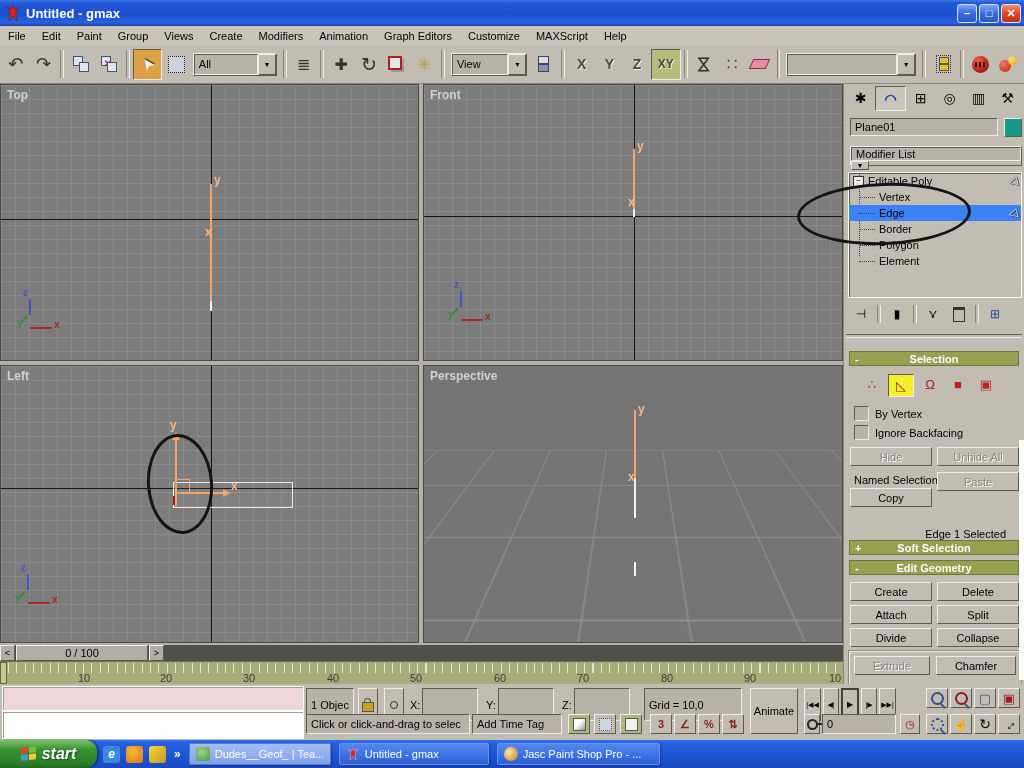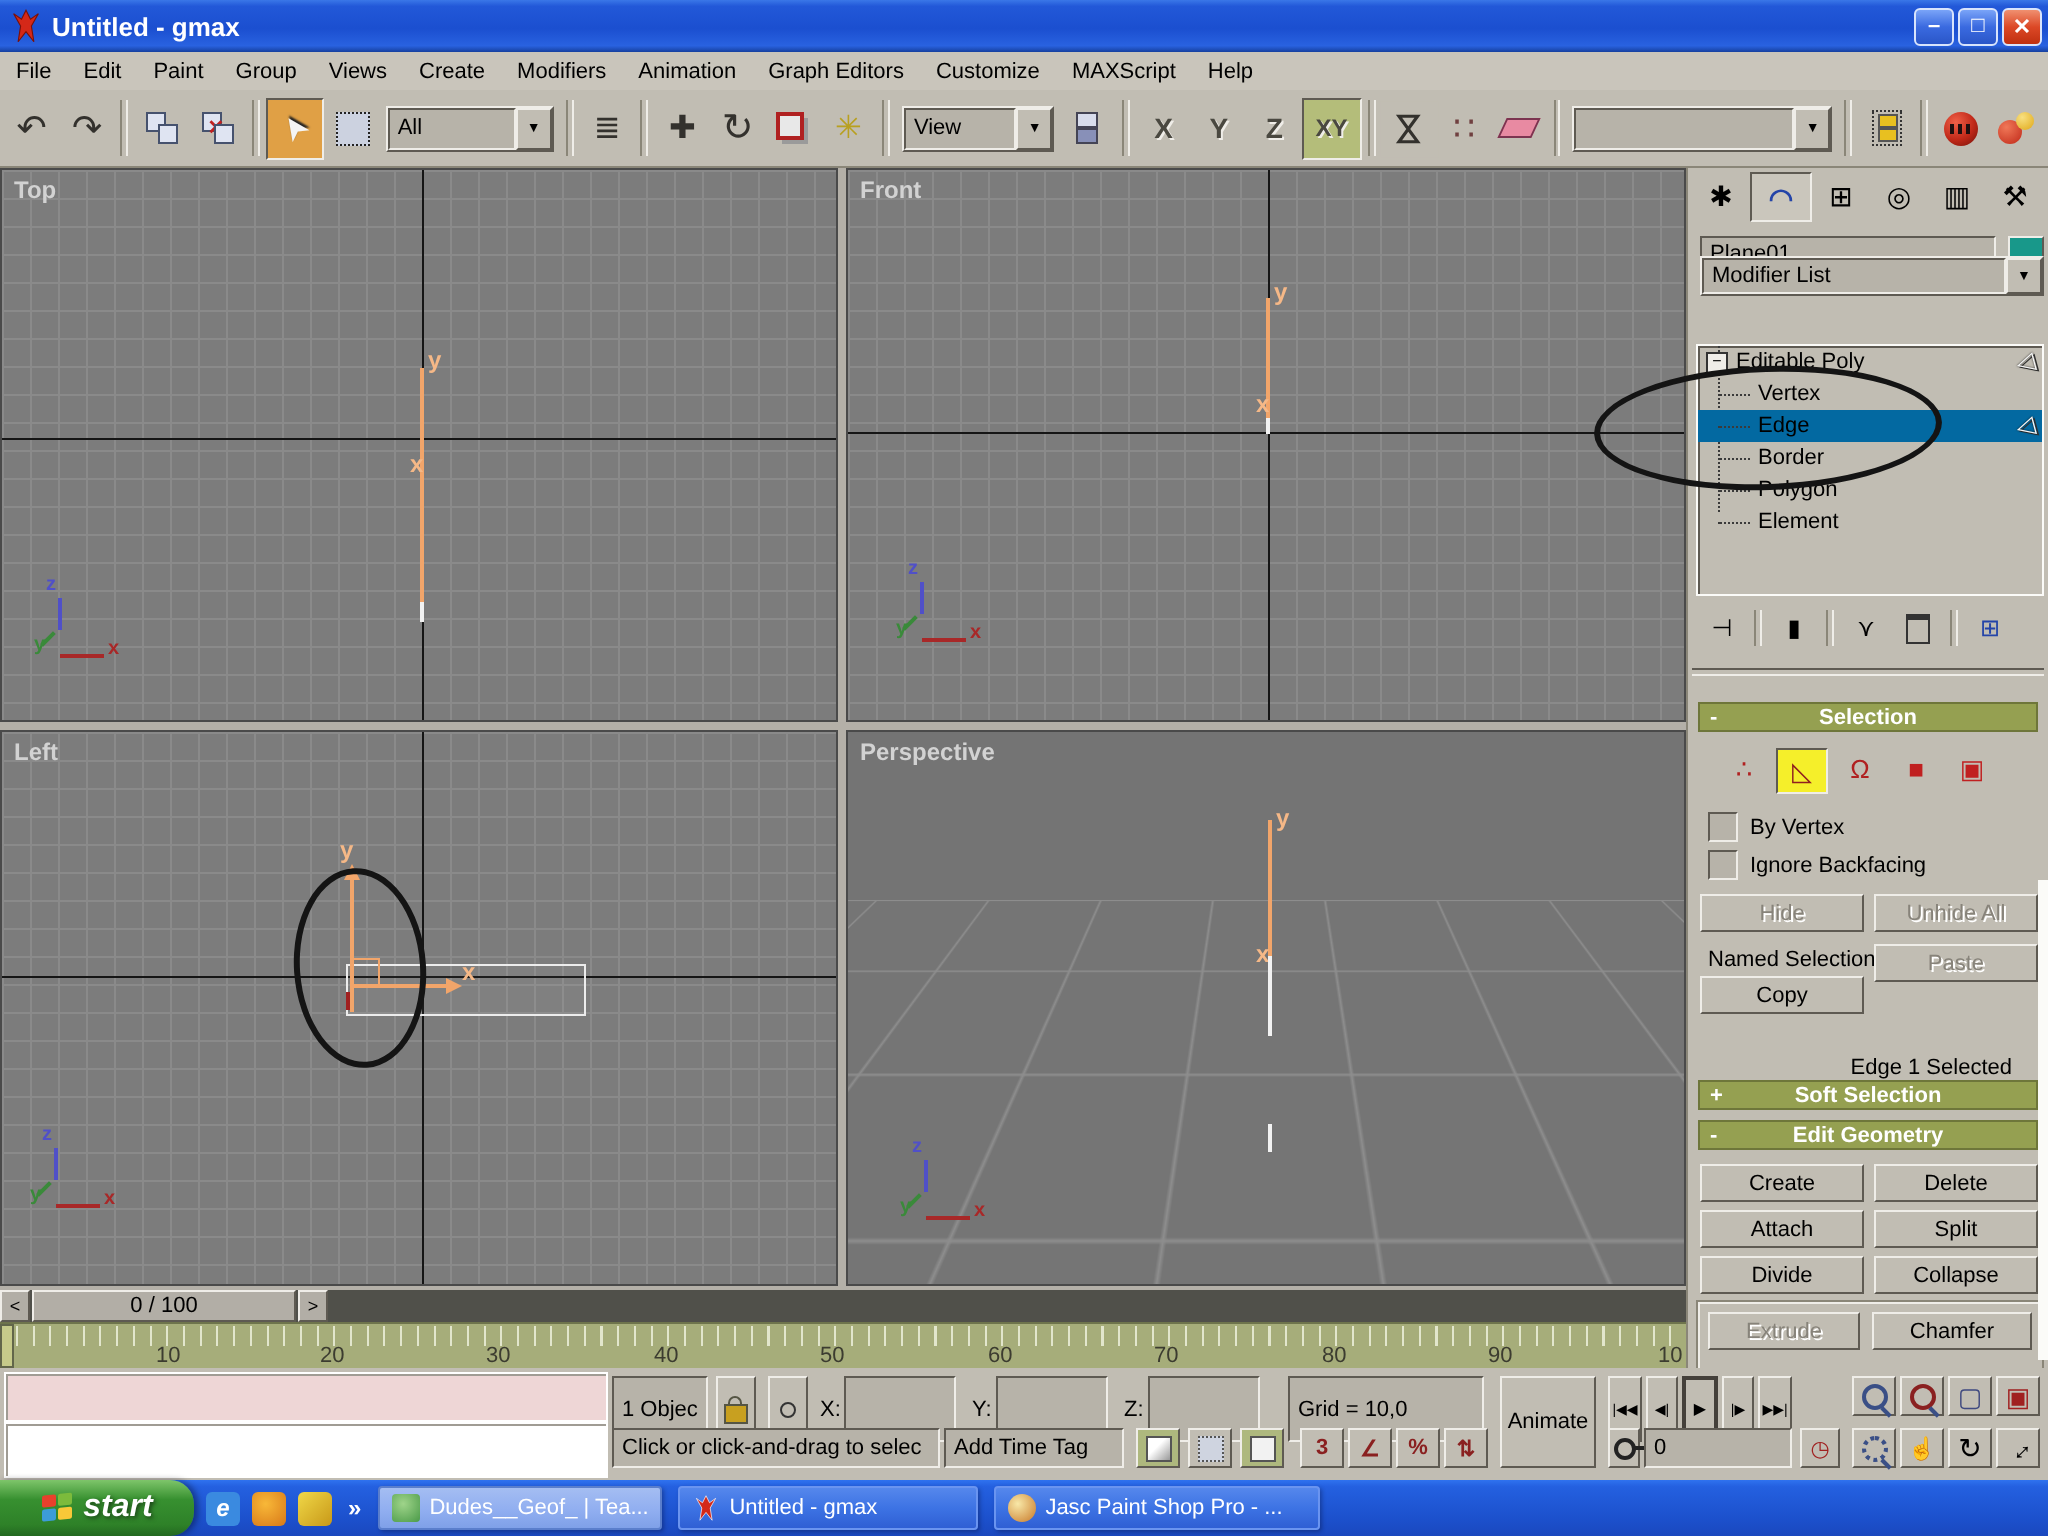--- a/index.html
+++ b/index.html
@@ -140,26 +140,26 @@
   .plane-rect{position:absolute;border:1px solid #ececec;background:rgba(255,255,255,0.03);}
 
   
   #cmd{left:843px;top:84px;width:181px;height:600px;background:#c1bdb3;border-left:1px solid #8a8678;box-sizing:border-box;}
   .tabs{position:absolute;left:2px;top:2px;height:24px;display:flex;}
   .tab{width:29px;height:23px;display:flex;align-items:center;justify-content:center;font-size:14px;}
   .tab.activetab{background:#cac6bc;border-top:1px solid #5e5a52;border-left:1px solid #5e5a52;
     border-right:1px solid #efede8;border-bottom:1px solid #efede8;}
   #obj-name{left:6px;top:34px;width:148px;height:18px;font-size:11px;}
   #obj-color{left:160px;top:34px;width:16px;height:17px;background:#18988a;}
-  #modlist{left:6px;top:44px;width:170px;height:18px;}
+  #modlist{left:6px;top:62px;width:170px;height:18px;flex-direction:column;}
   #stackbox{left:4px;top:88px;width:172px;height:124px;border:1px solid #fbfbf8;
     box-shadow:inset 1px 1px 0 #5e5a52;}
   .stackrow{position:relative;height:16px;display:flex;align-items:center;padding-left:4px;}
   .stackrow.child{padding-left:30px;}
-  .stackrow.selectedrow{background:#0369a1;}
+  .stackrow.selectedrow{background:#3b82f6;}
   .treedot{position:absolute;left:10px;top:8px;width:16px;border-top:1px dotted #3a3a3a;}
   .treevert{position:absolute;left:10px;top:0;bottom:41px;border-left:1px dotted #3a3a3a;}
   .minusbox{width:9px;height:9px;background:#efede8;border:1px solid #333;font-size:8px;
     line-height:7px;text-align:center;margin-right:4px;}
   .whitearrow{position:absolute;right:4px;top:1px;color:#f8f8f8;font-size:12px;
     text-shadow:0 0 1px #000,1px 1px 0 #333;transform:rotate(-15deg);}
   #stacktools{left:4px;top:219px;width:172px;height:22px;display:flex;align-items:center;}
   .stkbtn{width:26px;height:20px;display:flex;align-items:center;justify-content:center;font-size:12px;}
   .ssep{width:2px;height:18px;margin:0 3px;border-left:1px solid #8a8678;border-right:1px solid #efede8;}
   #paneldivider{left:2px;top:250px;width:176px;height:2px;border-top:1px solid #5e5a52;border-bottom:1px solid #efede8;}

